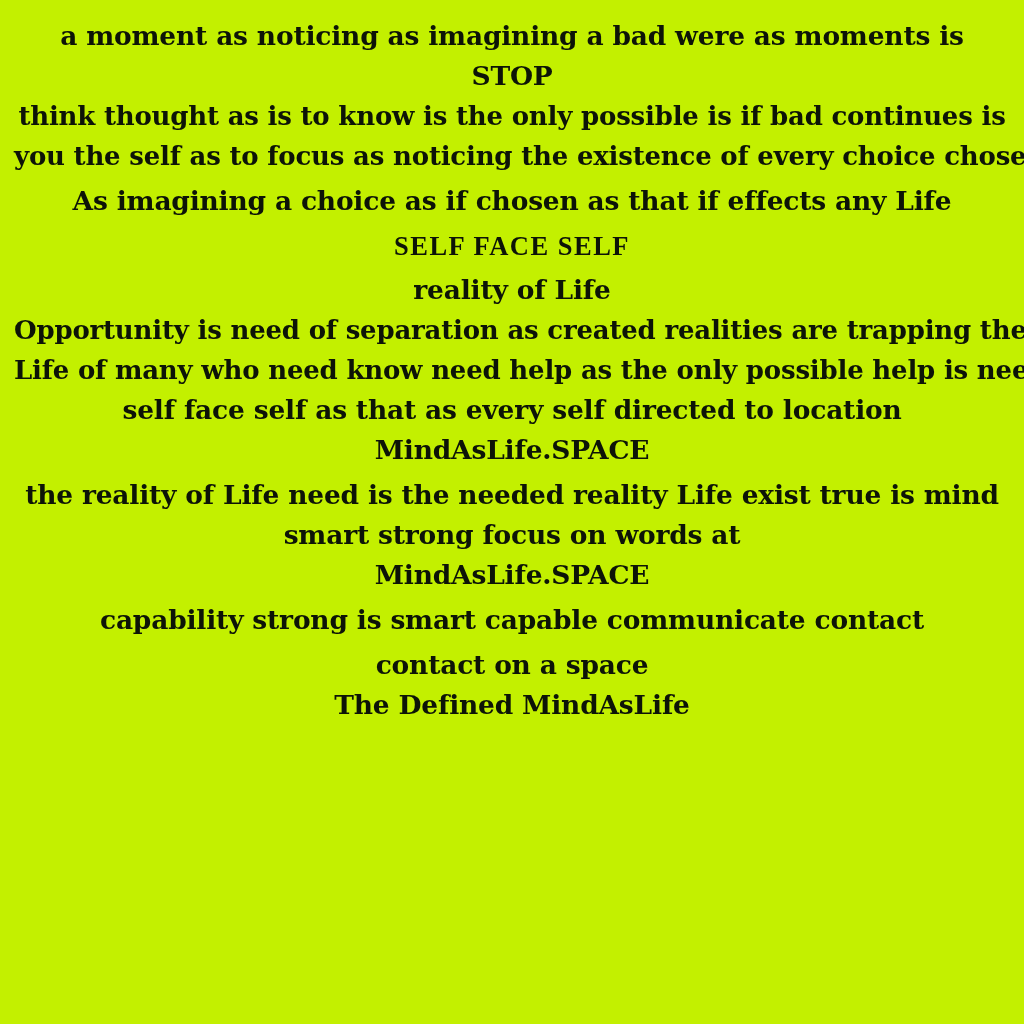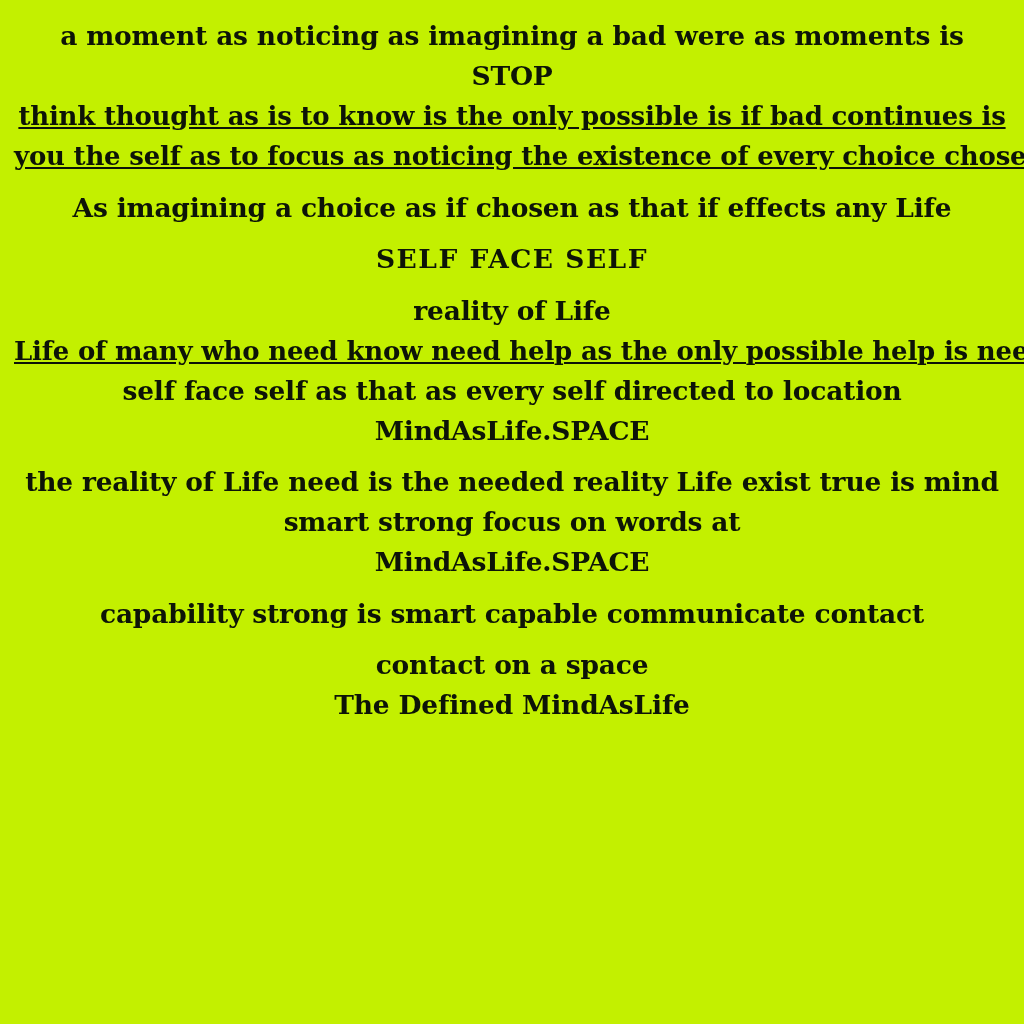--- a/index.html
+++ b/index.html
@@ -28,24 +28,24 @@
     text-align: center;
     color: #0d1407;
     font-weight: bold;
     font-size: 26.5px;
     line-height: 40px;
     letter-spacing: -0.2px;
     white-space: nowrap;
   }
   .line.wide {
     font-size: 26px;
-    text-decoration: underline;
   }
   .line.spaced {
     letter-spacing: 1.5px;
+    font-family: Liberation Serif, serif;
   }
   .gap {
     height: 40px;
     width: 100%;
   }
 </style>
 </head>
 <body>
 
 <div id="poster">
@@ -59,20 +59,21 @@
 
   <div class="line">As imagining a choice as if chosen as that if effects any Life</div>
 
   <div class="gap"></div>
 
   <div class="line spaced">SELF   FACE   SELF</div>
 
   <div class="gap"></div>
 
   <div class="line">reality of Life</div>
+  <div class="line wide">Opportunity is need of separation as created realities are trapping the</div>
   <div class="line wide">Life of many who need know need help as the only possible help is need</div>
   <div class="line">self face self as that as every self directed to location</div>
   <div class="line">MindAsLife.SPACE</div>
 
   <div class="gap"></div>
 
   <div class="line">the reality of Life need is the needed reality Life exist true is mind</div>
   <div class="line">smart strong focus on words at</div>
   <div class="line">MindAsLife.SPACE</div>
 

